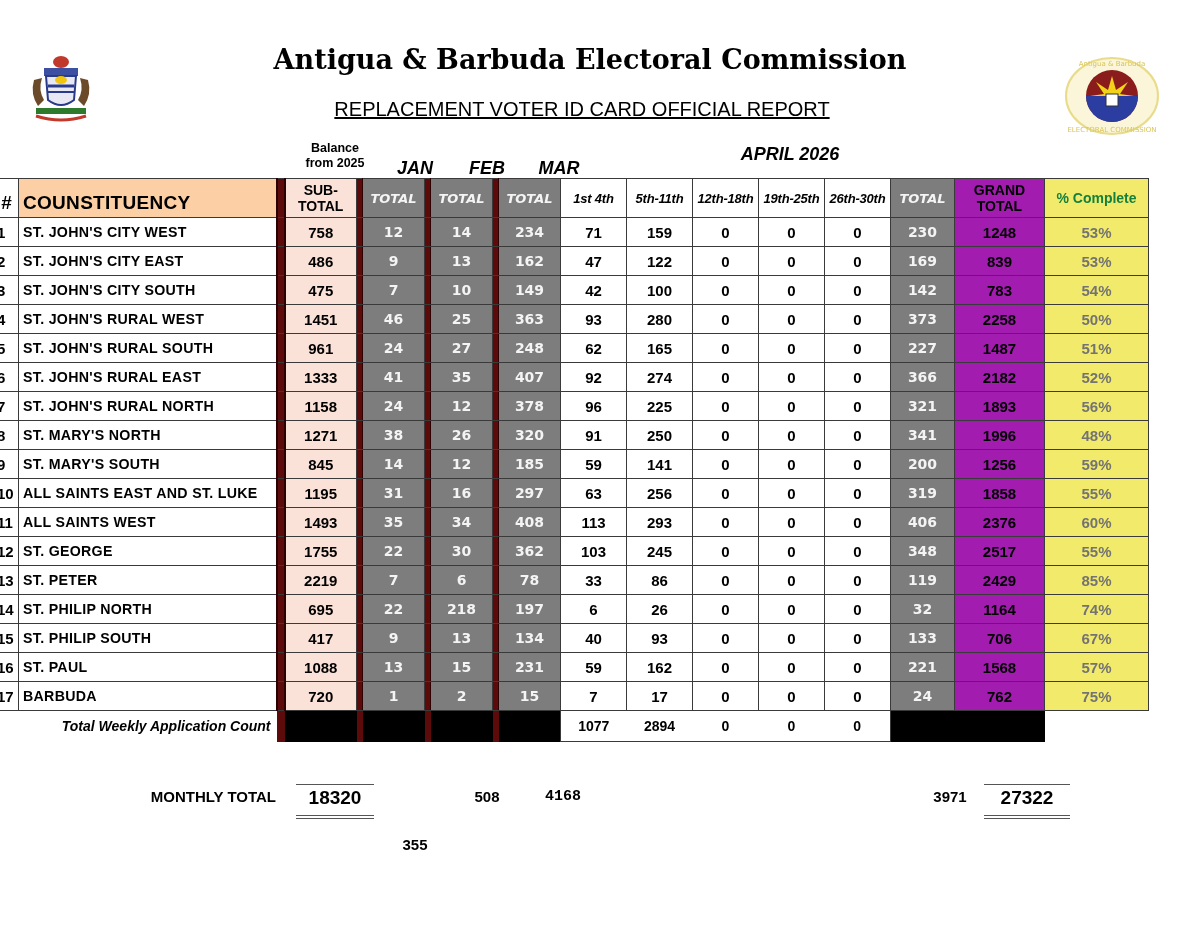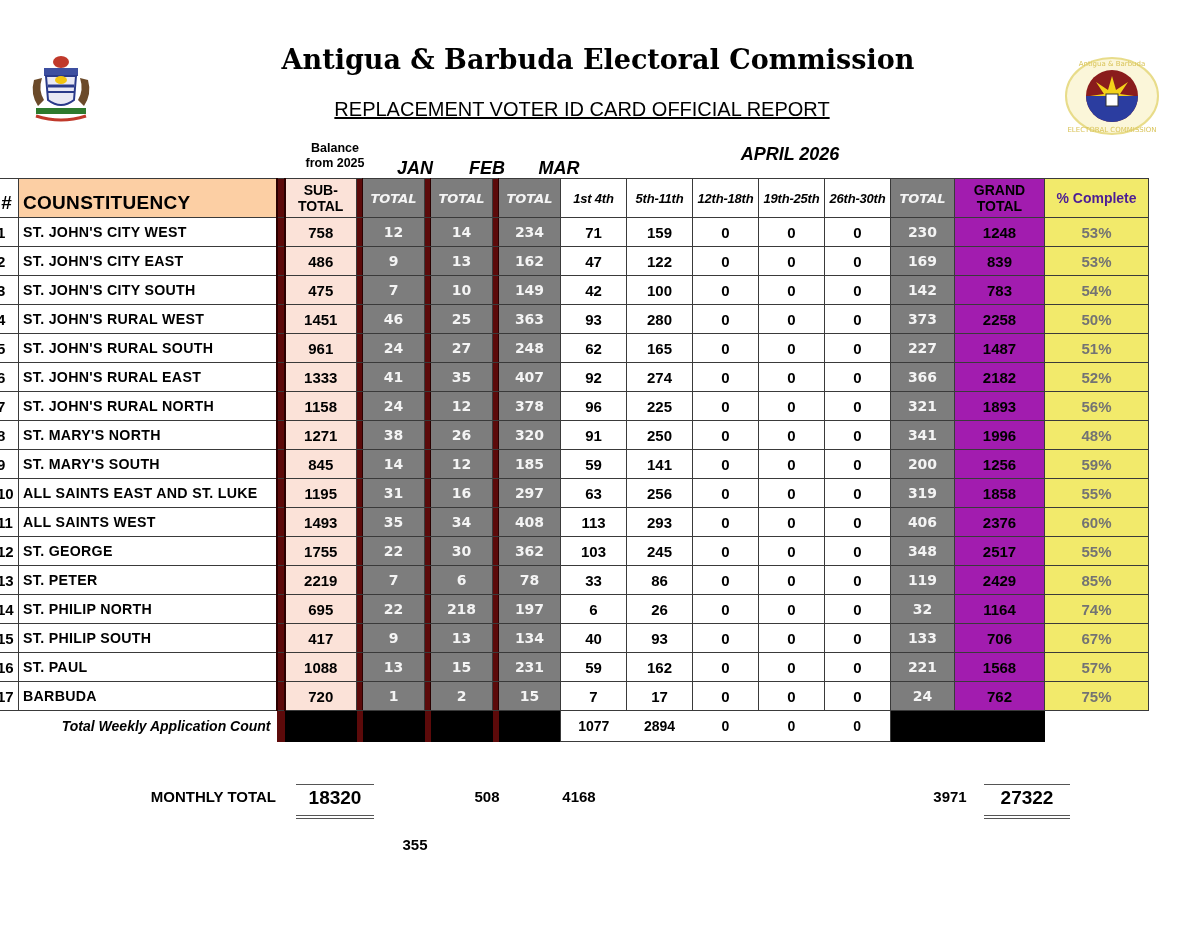--- a/index.html
+++ b/index.html
@@ -1,17 +1,17 @@
 <!DOCTYPE html>
 <html><head>
 <meta charset="utf-8">
 <style>
   html, body { margin:0; padding:0; background:#ffffff; }
   body { width:1200px; height:938px; position:relative; overflow:hidden; font-family:"Liberation Sans", sans-serif; color:#000; }
-  .title { position:absolute; left:16px; width:1164px; top:44px; text-align:center; font-family:"DejaVu Serif", serif; font-weight:bold; font-size:27px; }
+  .title { position:absolute; left:8px; width:1164px; top:44px; text-align:center; font-family:"DejaVu Serif", serif; font-weight:bold; font-size:27px; }
   .subtitle { position:absolute; left:0; width:1164px; top:98px; text-align:center; font-size:20px; text-decoration:underline; }
   .logo-left { position:absolute; left:26px; top:50px; width:70px; height:72px; }
   .logo-right { position:absolute; left:1062px; top:56px; width:100px; height:80px; }
   .hdr-top { position:absolute; font-weight:bold; font-style:italic; font-size:18px; text-align:center; }
   .bal { position:absolute; left:298px; top:141px; width:74px; text-align:center; font-weight:bold; font-size:12.5px; line-height:15px; }
   table { position:absolute; left:-6px; top:178px; border-collapse:collapse; table-layout:fixed; }
   td, th { border:1.5px solid #3a3a3a; padding:0; text-align:center; font-weight:bold; font-size:15px; height:29px; box-sizing:border-box; }
   th { height:39px; }
   .c-num { width:24px; }
   .c-name { width:258px; text-align:left; padding-left:4px; font-family:"Liberation Sans", sans-serif; font-size:14.2px; letter-spacing:0.3px; }
@@ -21,21 +21,21 @@
   .c-mon { width:62px; background:#7d7d7d; color:#f4f4f4; font-family:"DejaVu Sans", sans-serif; font-size:14px; }
   .c-wk { width:66px; background:#ffffff; }
   .c-apt { width:64px; background:#7d7d7d; color:#f4f4f4; font-family:"DejaVu Sans", sans-serif; font-size:14px; }
   .c-gt { width:90px; background:#a21caf; }
   .c-pc { width:104px; background:#f2ea6b; color:#737373; }
   th.c-name { background:#fccfa4; font-size:19px; padding-top:10px; }
   th.c-num { font-size:19px; padding-top:10px; }
   th.c-mon, th.c-apt { font-style:italic; font-size:13px; }
   th.c-wk { font-style:italic; font-size:13px; letter-spacing:-0.2px; white-space:nowrap; overflow:hidden; }
   th.c-sub, th.c-gt { font-size:14px; line-height:16px; }
-  th.c-pc { font-size:14px; color:#4c1d95;margin-top:24px; }
+  th.c-pc { font-size:14px; color:#15803d;margin-top:24px; }
   td.c-num { border-right:1.5px solid #3a3a3a; text-align:left; padding-left:2px; }
   .totrow td { border:none; height:31px; }
   .totrow .blk { background:#000; }
   .totrow .lbl { text-align:right; font-style:italic; font-size:14px; padding-right:6px; font-family:"Liberation Sans", sans-serif; }
   .totrow .wk { background:#fff; border-bottom:1.5px solid #3a3a3a; font-size:14px; }
   .totrow .sepb { background:#5c0a0a; }
   .monthly { position:absolute; top:776px; left:0; width:1200px; height:40px; }
   .monthly div { position:absolute; font-weight:bold; text-align:center; }
   .m-lbl { left:90px; width:186px; text-align:right !important; font-size:15px; top:12px; }
   .m-val { font-size:15px; top:12px; }
@@ -466,16 +466,16 @@
       <td></td>
     </tr>
   </tfoot>
 </table>
 
 <div class="monthly">
   <div class="m-lbl">MONTHLY TOTAL</div>
   <div class="m-big" style="left:296px; width:78px;">18320</div>
   <div class="m-val" style="left:384px; width:62px;margin-top:48px;">355</div>
   <div class="m-val" style="left:456px; width:62px;">508</div>
-  <div class="m-val" style="left:548px; width:62px;">4168</div>
+  <div class="m-val" style="left:532px; width:62px;font-family:Liberation Mono, monospace;">4168</div>
   <div class="m-val" style="left:918px; width:64px;">3971</div>
   <div class="m-big" style="left:984px; width:86px;">27322</div>
 </div>
 
 </body></html>

